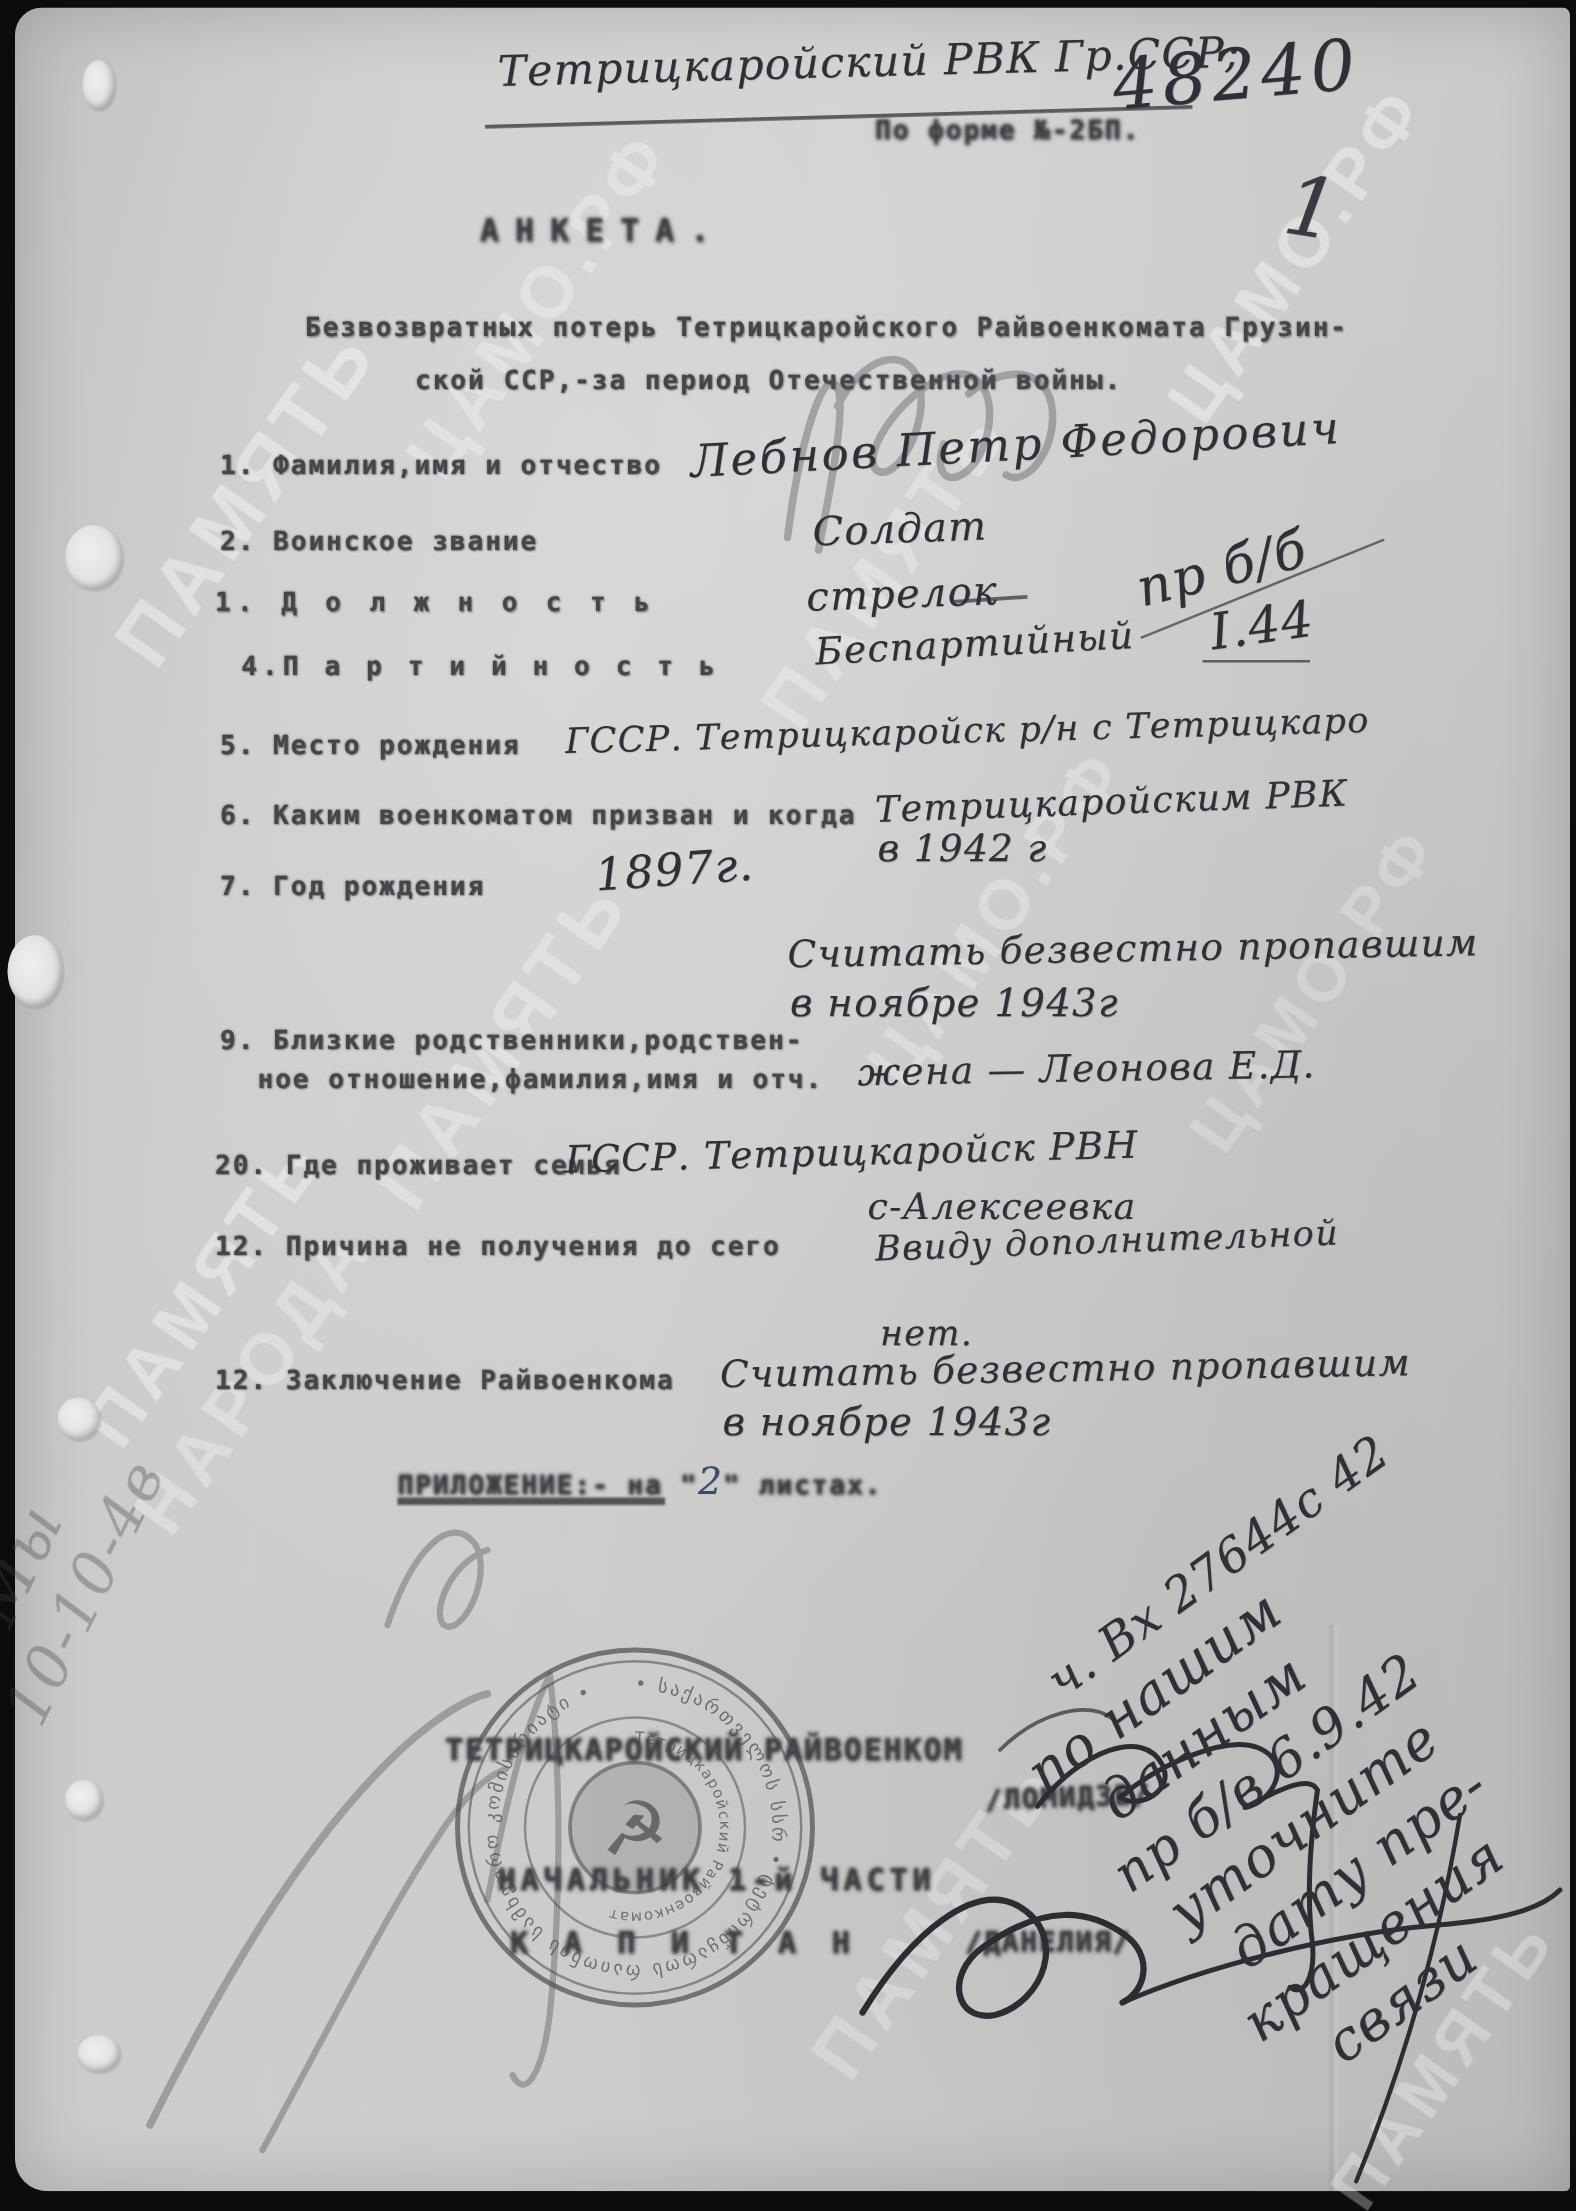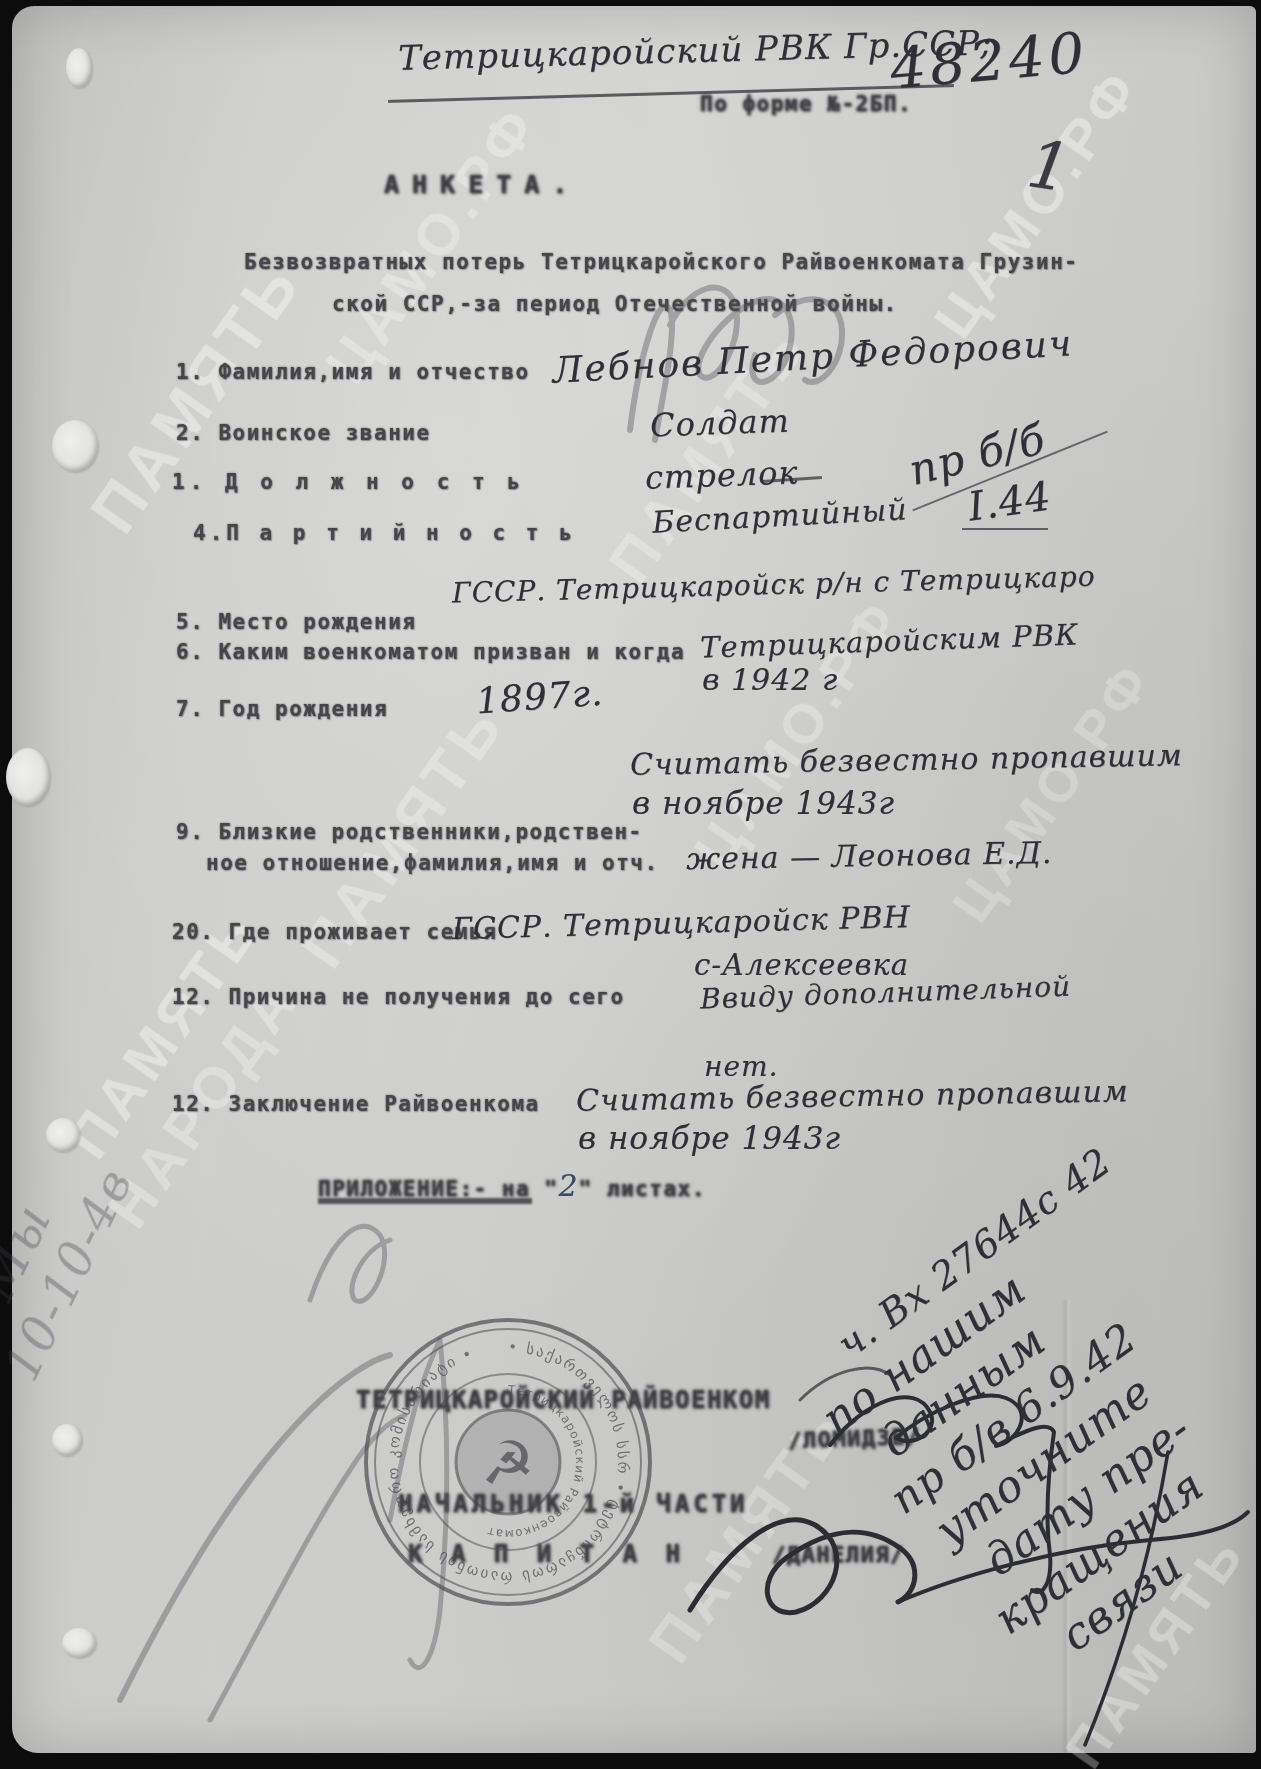--- a/index.html
+++ b/index.html
@@ -99,21 +99,21 @@
   <div class="abs" style="left:762px;top:478px;width:60px;height:3px;background:rgba(47,48,55,.7);transform:rotate(-4deg);"></div>
 
   <div class="abs hw" style="left:908px;top:430px;font-size:42px;transform:rotate(-14deg);">пр б/б</div>
   <div class="abs hw" style="left:968px;top:478px;font-size:40px;transform:rotate(-8deg);">I.44</div>
   <div class="abs" style="left:905px;top:470px;width:210px;height:2px;background:rgba(47,48,55,.65);transform:rotate(-22deg);"></div>
   <div class="abs" style="left:962px;top:528px;width:86px;height:2px;background:rgba(47,48,55,.7);"></div>
 
   <div class="abs typed" style="left:178px;top:521px;font-size:21px;letter-spacing:4px;margin-left:15px;">4.П а р т и й н о с т ь</div>
   <div class="abs hw" style="left:652px;top:498px;font-size:30px;transform:rotate(-3deg);">Беспартийный</div>
 
-  <div class="abs typed" style="left:176px;top:584px;font-size:21px;margin-top:26px;">5. Место рождения</div>
+  <div class="abs typed" style="left:176px;top:584px;font-size:21px;">5. Место рождения</div>
   <div class="abs hw" style="left:452px;top:568px;font-size:28px;transform:rotate(-1.5deg);">ГССР. Тетрицкаройск р/н   с Тетрицкаро</div>
 
   <div class="abs typed" style="left:176px;top:640px;font-size:21px;">6. Каким военкоматом призван и когда</div>
   <div class="abs hw" style="left:700px;top:624px;font-size:29px;transform:rotate(-2deg);">Тетрицкаройским  РВК</div>
   <div class="abs hw" style="left:702px;top:662px;font-size:30px;">в 1942 г</div>
 
   <div class="abs typed" style="left:176px;top:697px;font-size:21px;">7.  Год рождения</div>
   <div class="abs hw" style="left:476px;top:676px;font-size:36px;transform:rotate(-4deg);">1897г.</div>
 
   <div class="abs hw" style="left:630px;top:742px;font-size:30px;transform:rotate(-1deg);">Считать безвестно пропавшим</div>

